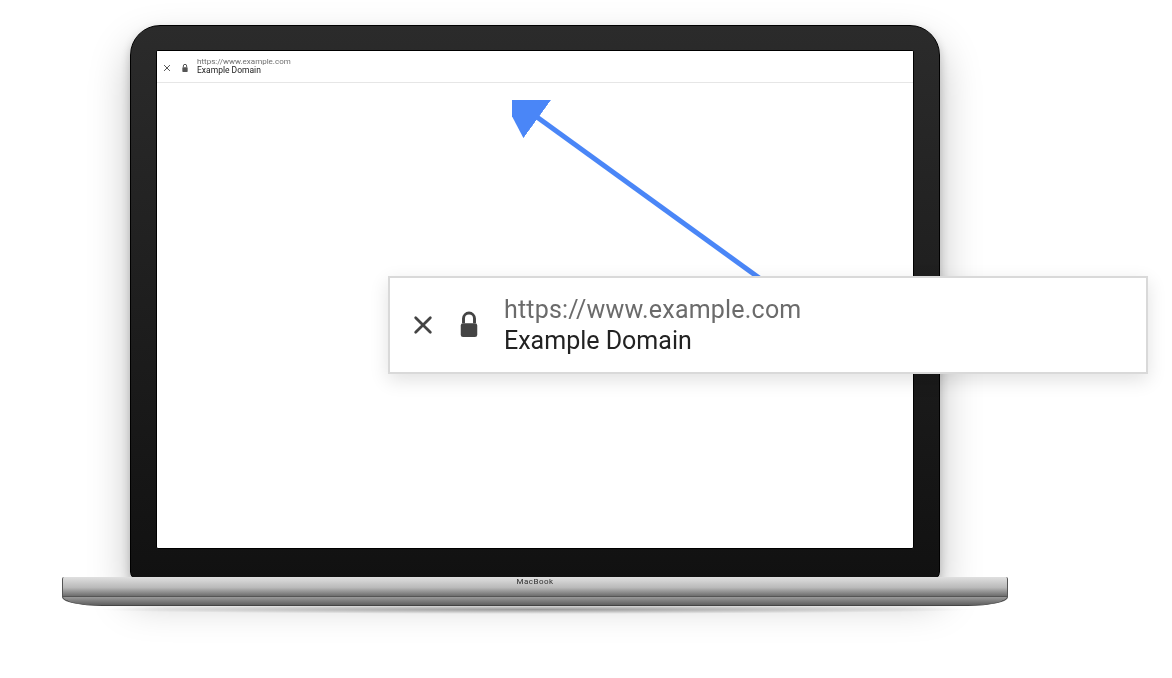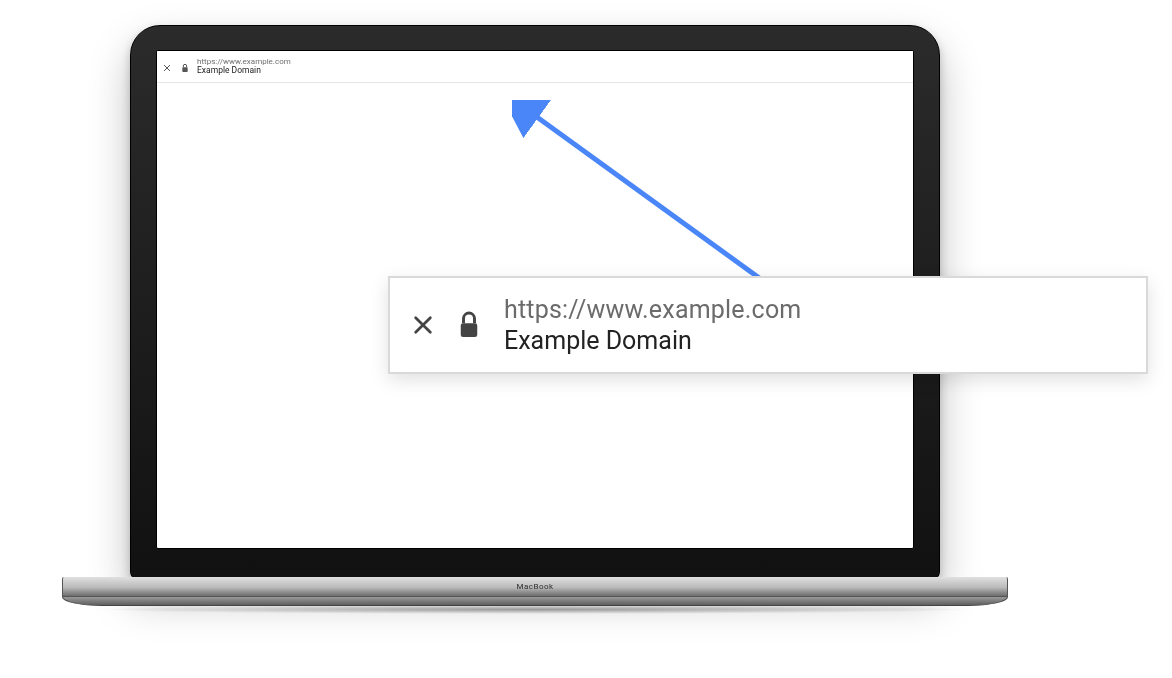--- a/index.html
+++ b/index.html
@@ -83,21 +83,21 @@
       height: 38px;
     }
     .hinge {
       height: 20px;
       width: 100%;
       background: linear-gradient(#e0e0e0, #bababa 55%, #8e8e8e 80%, #6d6d6d);
       border: 1px solid #555;
       border-top: none;
       border-radius: 2px 2px 0 0;
       display: flex;
-      align-items: center;
+      align-items: flex-start;
       justify-content: center;
     }
     .macbook-label {
       font-size: 8px;
       letter-spacing: .5px;
       color: #2e2e2e;
     }
     .foot {
       height: 9px;
       width: 100%;

